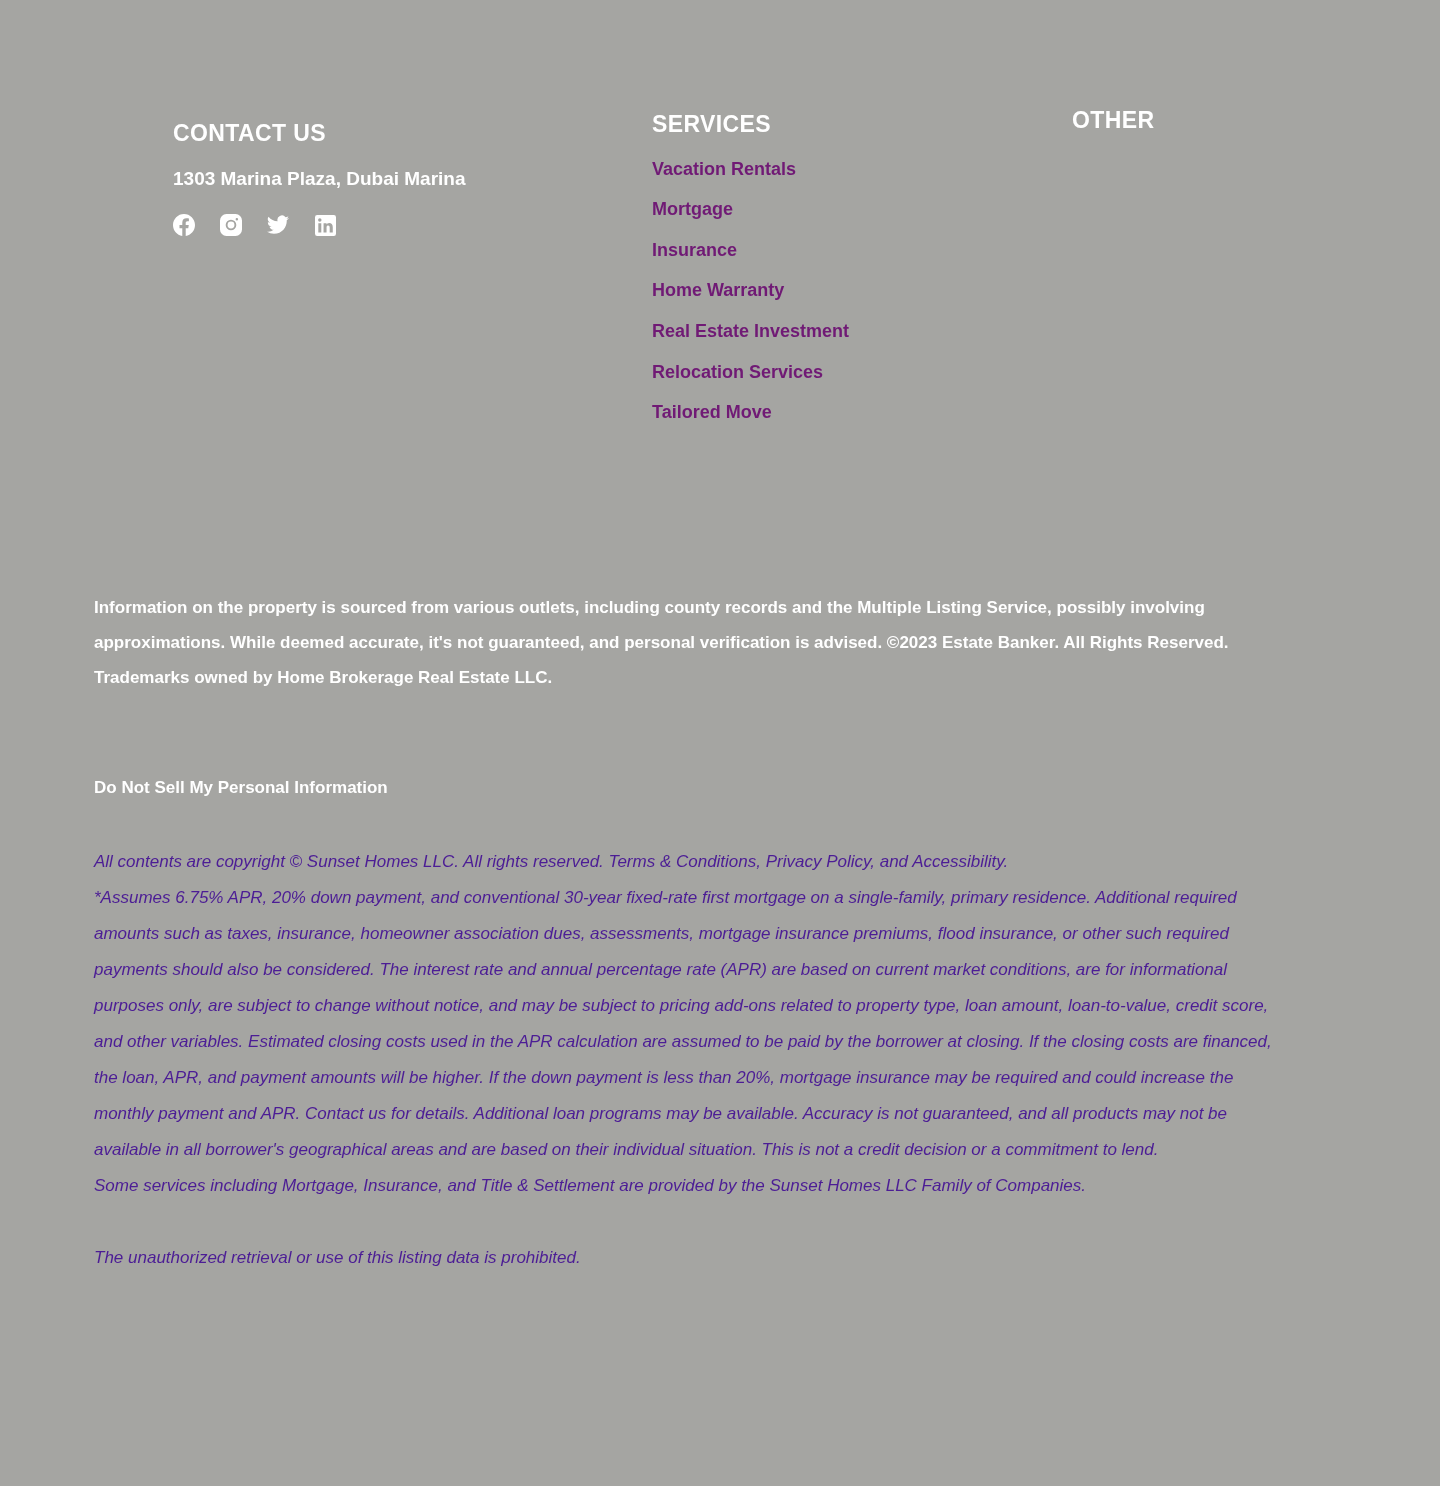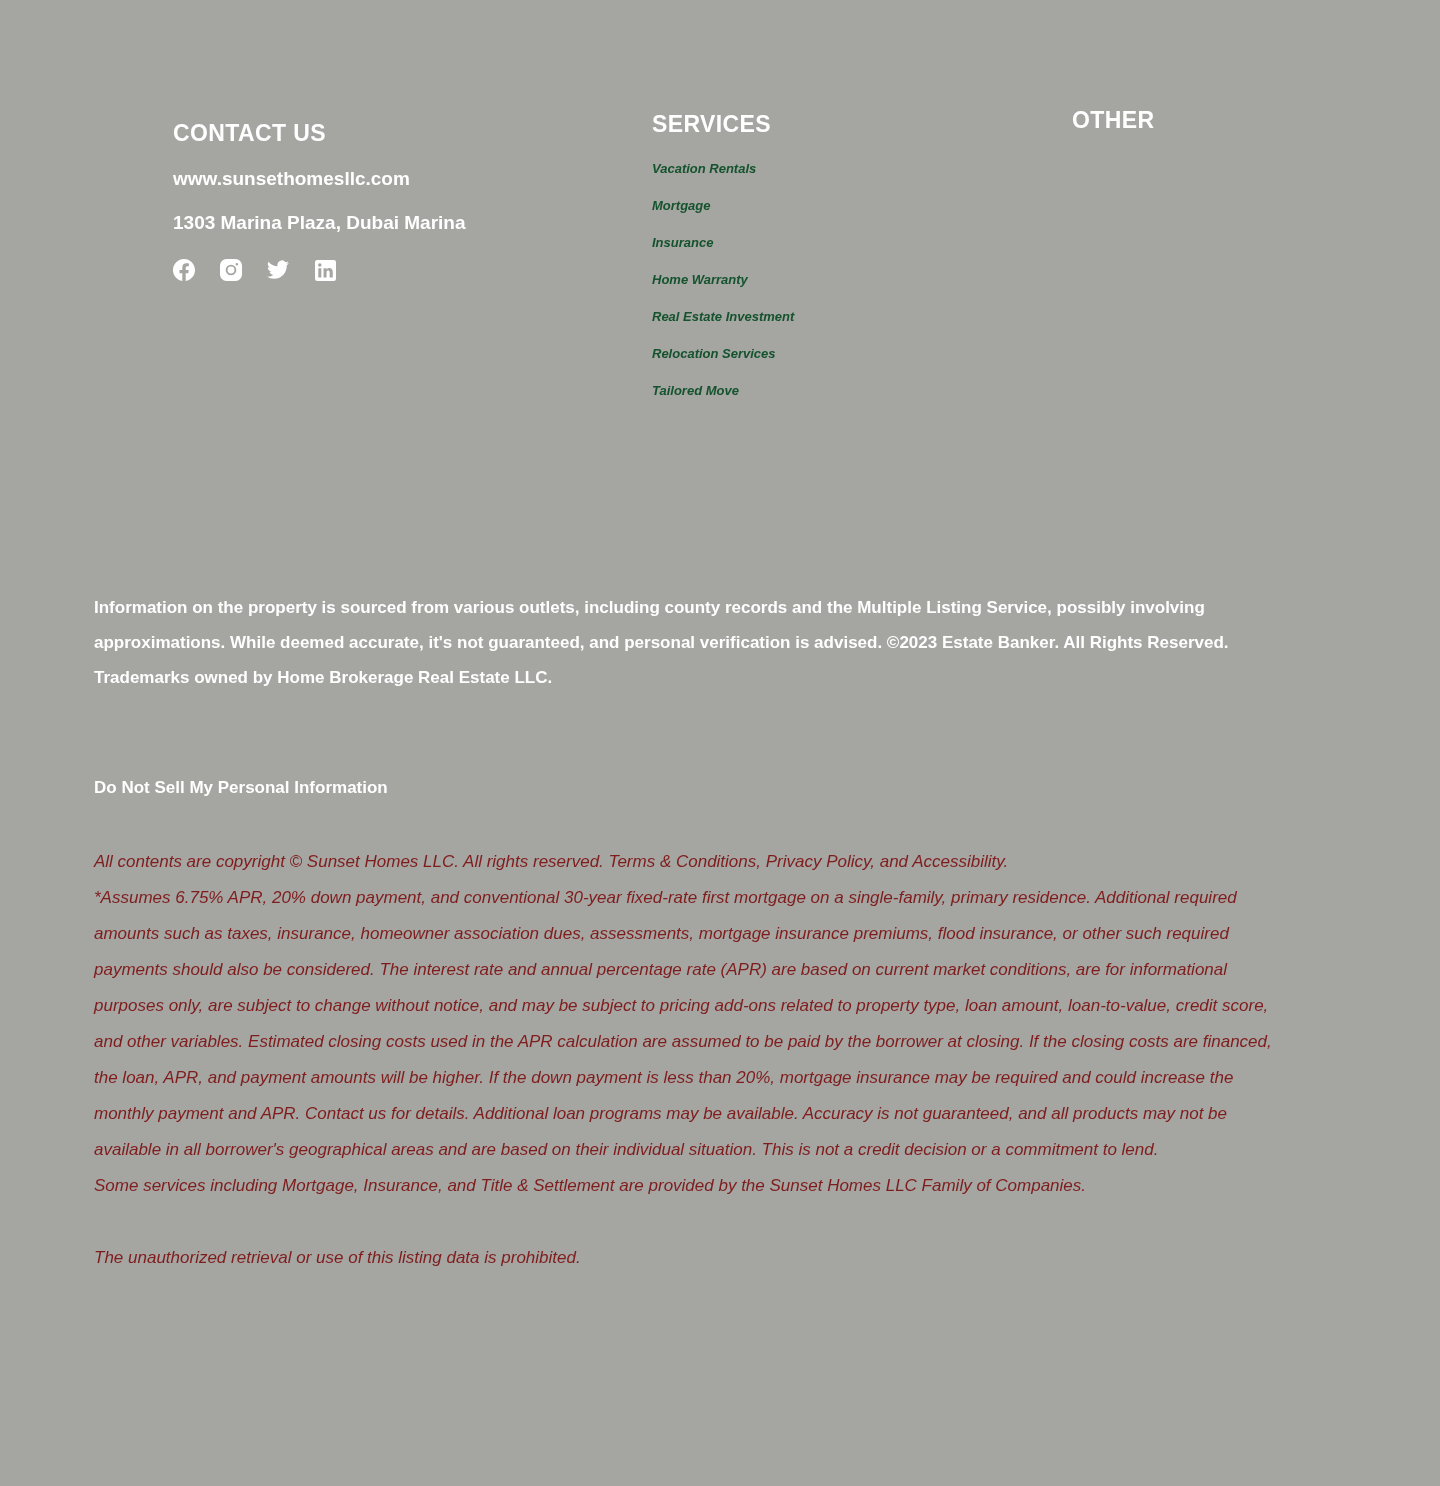--- a/index.html
+++ b/index.html
@@ -69,28 +69,27 @@
   .link-list {
     list-style: none;
     margin: 0;
     padding: 0;
   }
   .link-list li {
     margin: 0 0 19px 0;
     padding: 0;
   }
   .nav-link {
-    color: #14532d;
-    font-size: 13px;
+    color: #701a75;
+    font-size: 18px;
     font-weight: 700;
     line-height: 1.2;
     text-decoration: none;
     display: inline-block;
     white-space: nowrap;
-    font-style: italic;
   }
 
   
   .legal {
     position: absolute;
     left: 94px;
     top: 590px;
     width: 1186px;
   }
 
@@ -110,42 +109,41 @@
     color: #ffffff;
     font-size: 17px;
     font-weight: 700;
     line-height: 1.3;
     text-decoration: none;
     display: inline-block;
   }
 
   .fine-print {
     margin-top: 45px;
-    color: #7f1d1d;
+    color: #4c1d95;
     font-size: 17px;
     font-style: italic;
     font-weight: 400;
     line-height: 36px;
     width: 1180px;
   }
   .fine-print p {
     margin: 0;
   }
   .fine-print .gap {
     height: 36px;
   }
 </style>
 </head>
 <body>
 
 <div class="columns">
 
   <div class="col col-contact">
     <h3 class="col-heading">CONTACT US</h3>
-    <div class="contact-line">www.sunsethomesllc.com</div>
     <div class="contact-line">1303 Marina Plaza, Dubai Marina</div>
 
     <div class="social-row">
       <a class="social-link" href="#" aria-label="Facebook">
         <svg width="22" height="22" viewBox="0 0 24 24" fill="#ffffff">
           <path d="M24 12.07C24 5.4 18.63 0 12 0S0 5.4 0 12.07C0 18.1 4.39 23.1 10.13 24v-8.44H7.08v-3.49h3.05V9.41c0-3.02 1.79-4.69 4.53-4.69 1.31 0 2.68.24 2.68.24v2.97h-1.51c-1.49 0-1.96.93-1.96 1.89v2.25h3.33l-.53 3.49h-2.8V24C19.61 23.1 24 18.1 24 12.07z"></path>
         </svg>
       </a>
       <a class="social-link" href="#" aria-label="Instagram">
         <svg width="22" height="22" viewBox="0 0 24 24">

